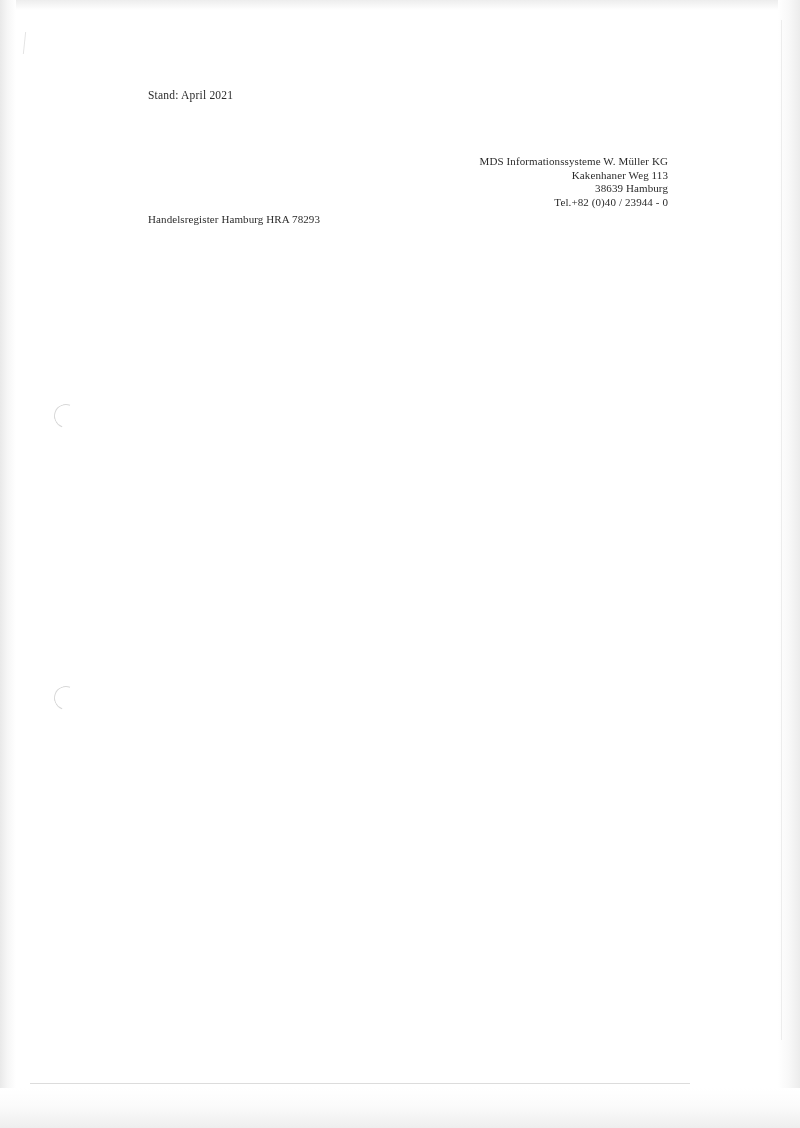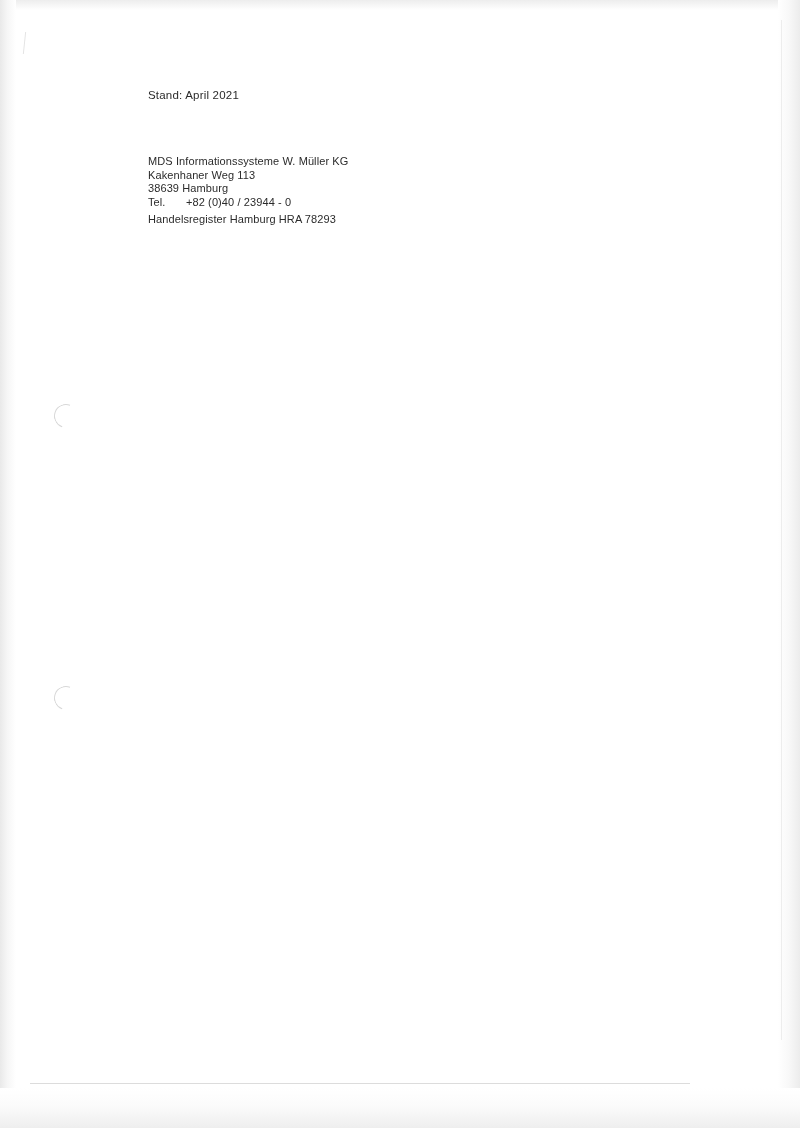--- a/index.html
+++ b/index.html
@@ -9,20 +9,21 @@
   }
   body {
     font-family: "Liberation Sans", sans-serif;
   }
   .page {
     position: relative;
     width: 800px;
     height: 1128px;
     background: #ffffff;
     overflow: hidden;
+    font-family: Liberation Serif, serif;
   }
   
   .scan-edge-left {
     position: absolute;
     left: 0;
     top: 0;
     width: 16px;
     height: 1128px;
     background: linear-gradient(to right, #e9e9e9 0%, #f6f6f6 45%, #ffffff 100%);
   }
@@ -100,21 +101,21 @@
     color: #2b2b2b;
     letter-spacing: 0.2px;
     line-height: 15px;
   }
   .block {
     font-size: 11px;
     color: #2b2b2b;
     line-height: 13.6px;
     letter-spacing: 0.1px;
   }
-  .block-company { margin-top: 52px; }
+  .block-company { margin-top: 52px; text-align: right; }
   .block-register { margin-top: 4px; }
   .row { white-space: pre; }
   .tel-label {
     display: inline-block;
     width: 38px;
   }
 </style>
 </head>
 <body>
 

